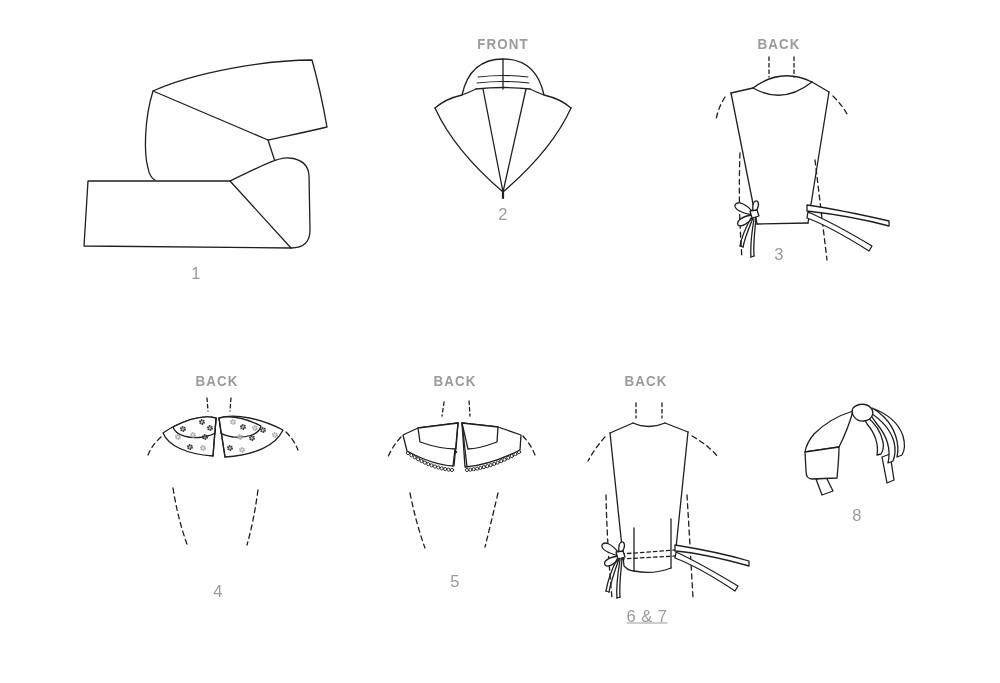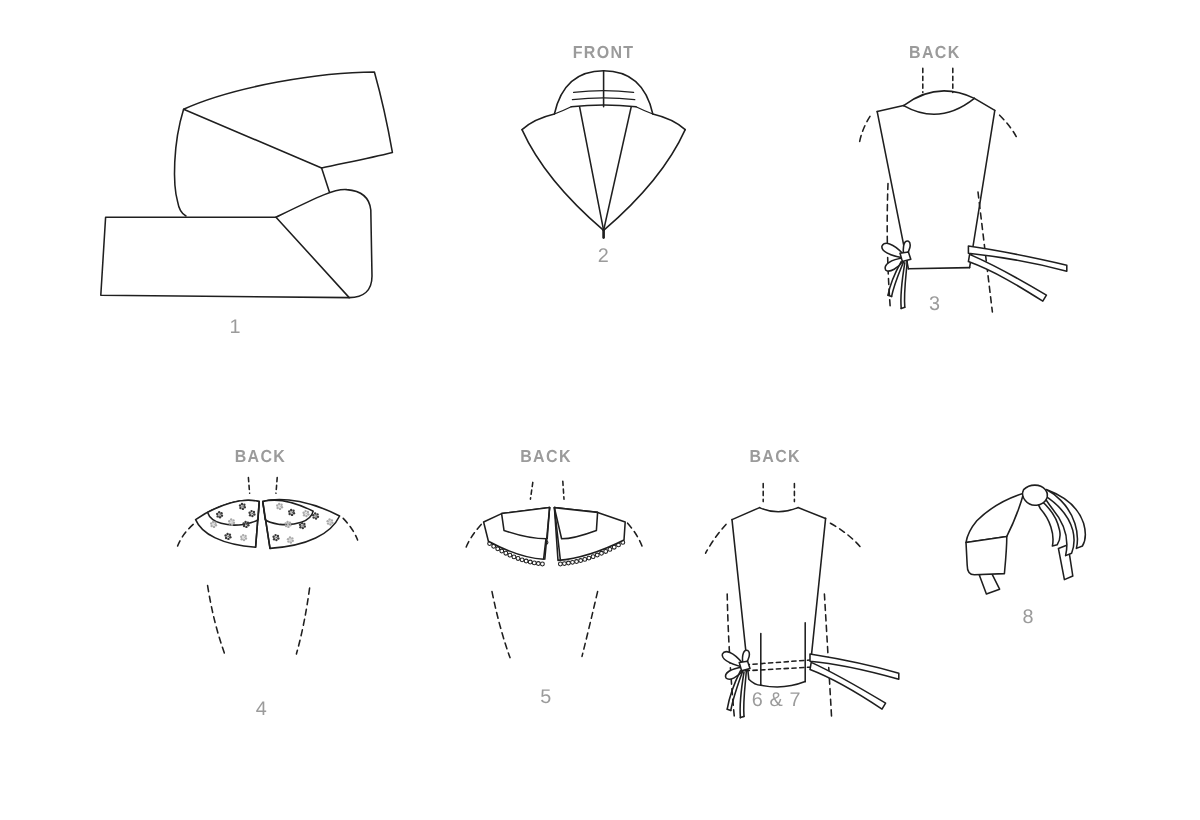--- a/index.html
+++ b/index.html
@@ -404,15 +404,15 @@
   <div class="lbl num" style="left:196px; top:273px;">1</div>
   <div class="lbl view" style="left:503px; top:44px;">FRONT</div>
   <div class="lbl num" style="left:503px; top:214px;">2</div>
   <div class="lbl view" style="left:779px; top:44px;">BACK</div>
   <div class="lbl num" style="left:779px; top:254px;">3</div>
   <div class="lbl view" style="left:217px; top:381px;">BACK</div>
   <div class="lbl num" style="left:218px; top:591px;">4</div>
   <div class="lbl view" style="left:455px; top:381px;">BACK</div>
   <div class="lbl num" style="left:455px; top:581px;">5</div>
   <div class="lbl view" style="left:646px; top:381px;">BACK</div>
-  <div class="lbl num" style="left:647px; top:584px;">6 &amp; 7</div>
+  <div class="lbl num" style="left:647px; top:616px;text-decoration:underline;">6 &amp; 7</div>
   <div class="lbl num" style="left:857px; top:515px;">8</div>
 </div>
 
 </body></html>

